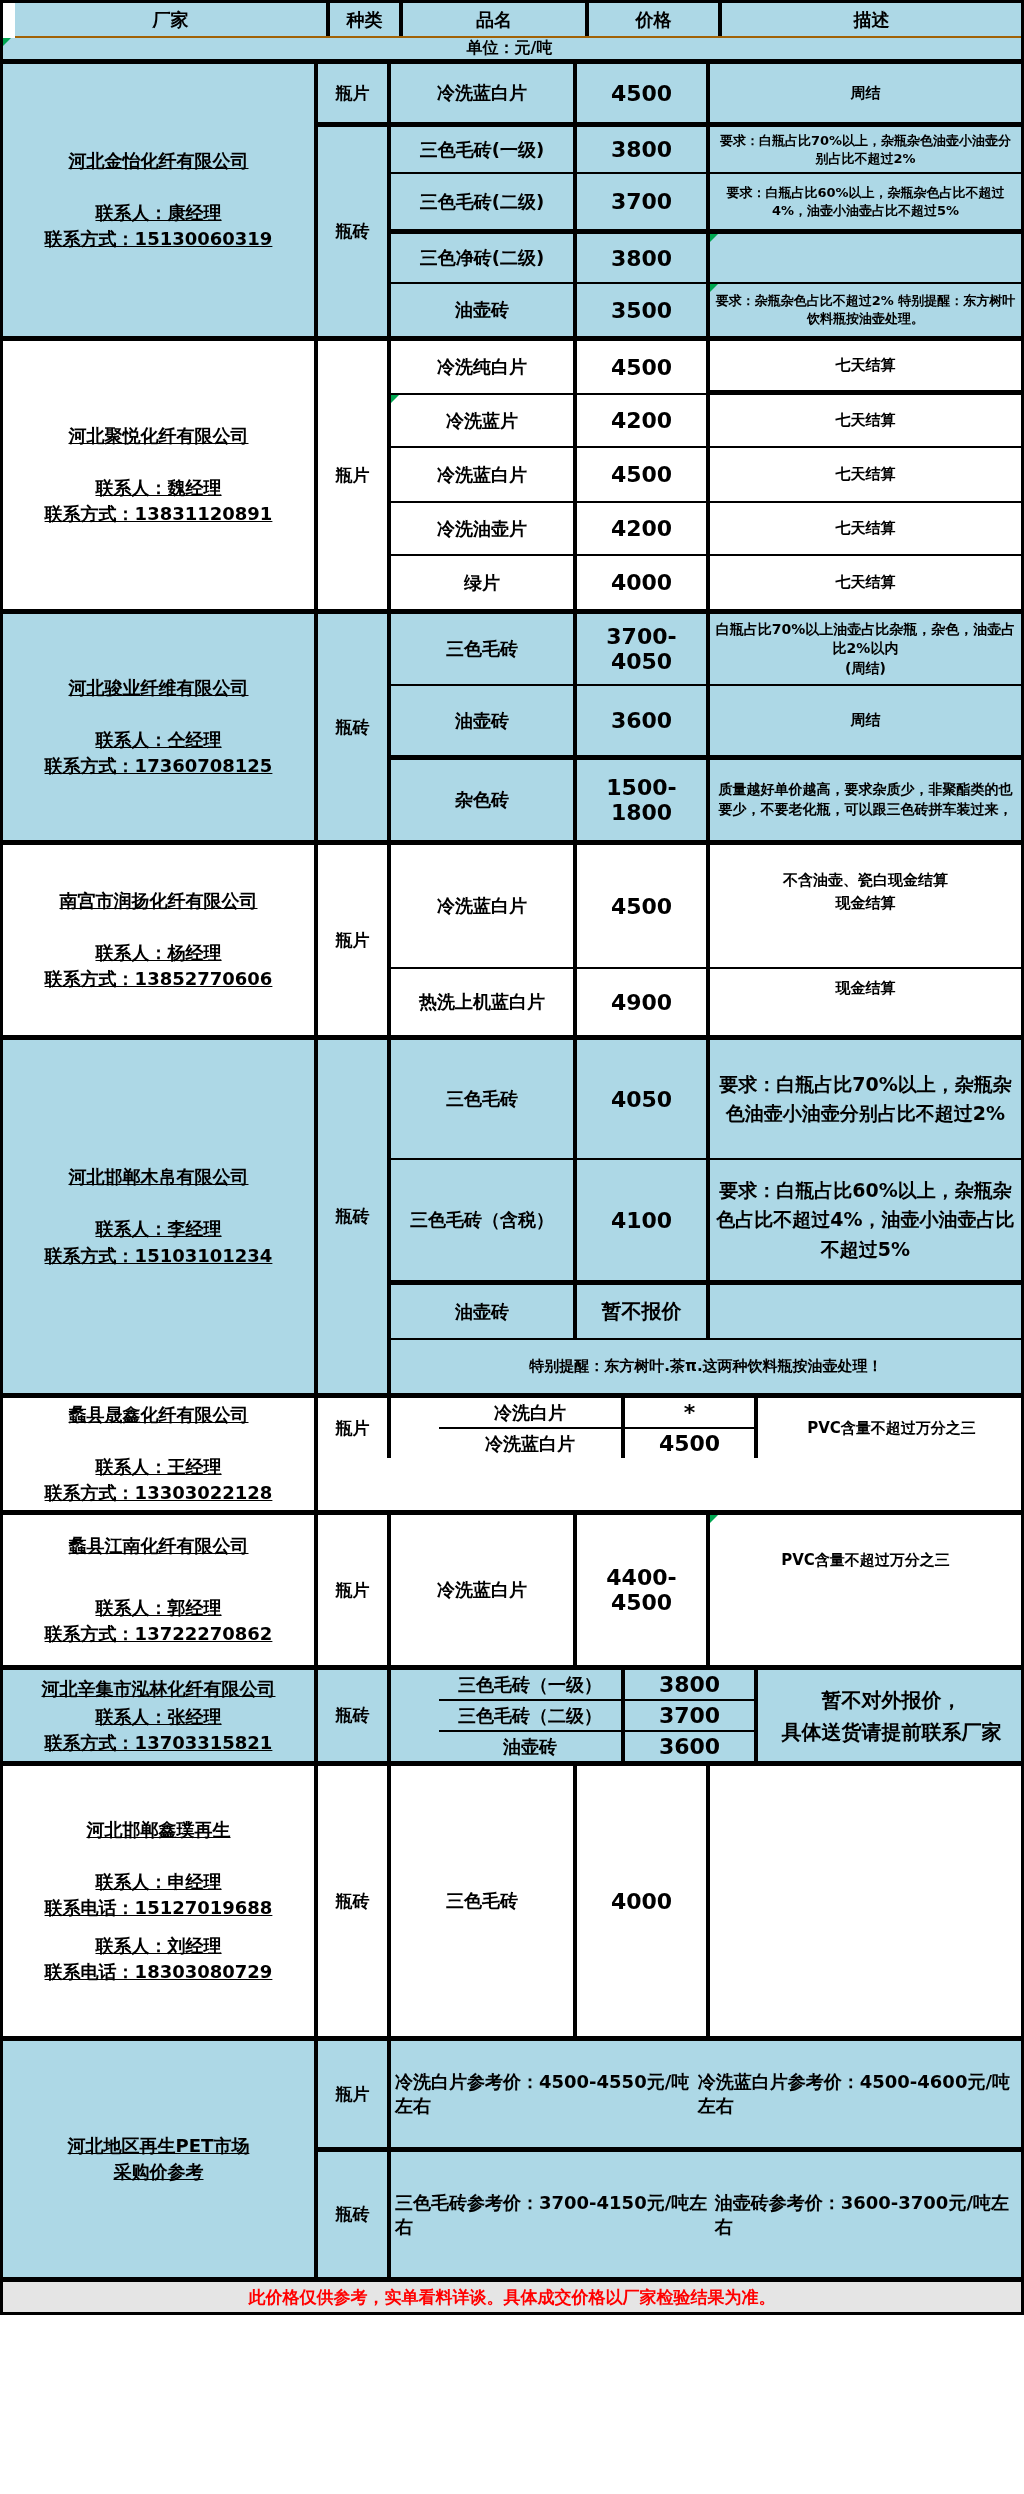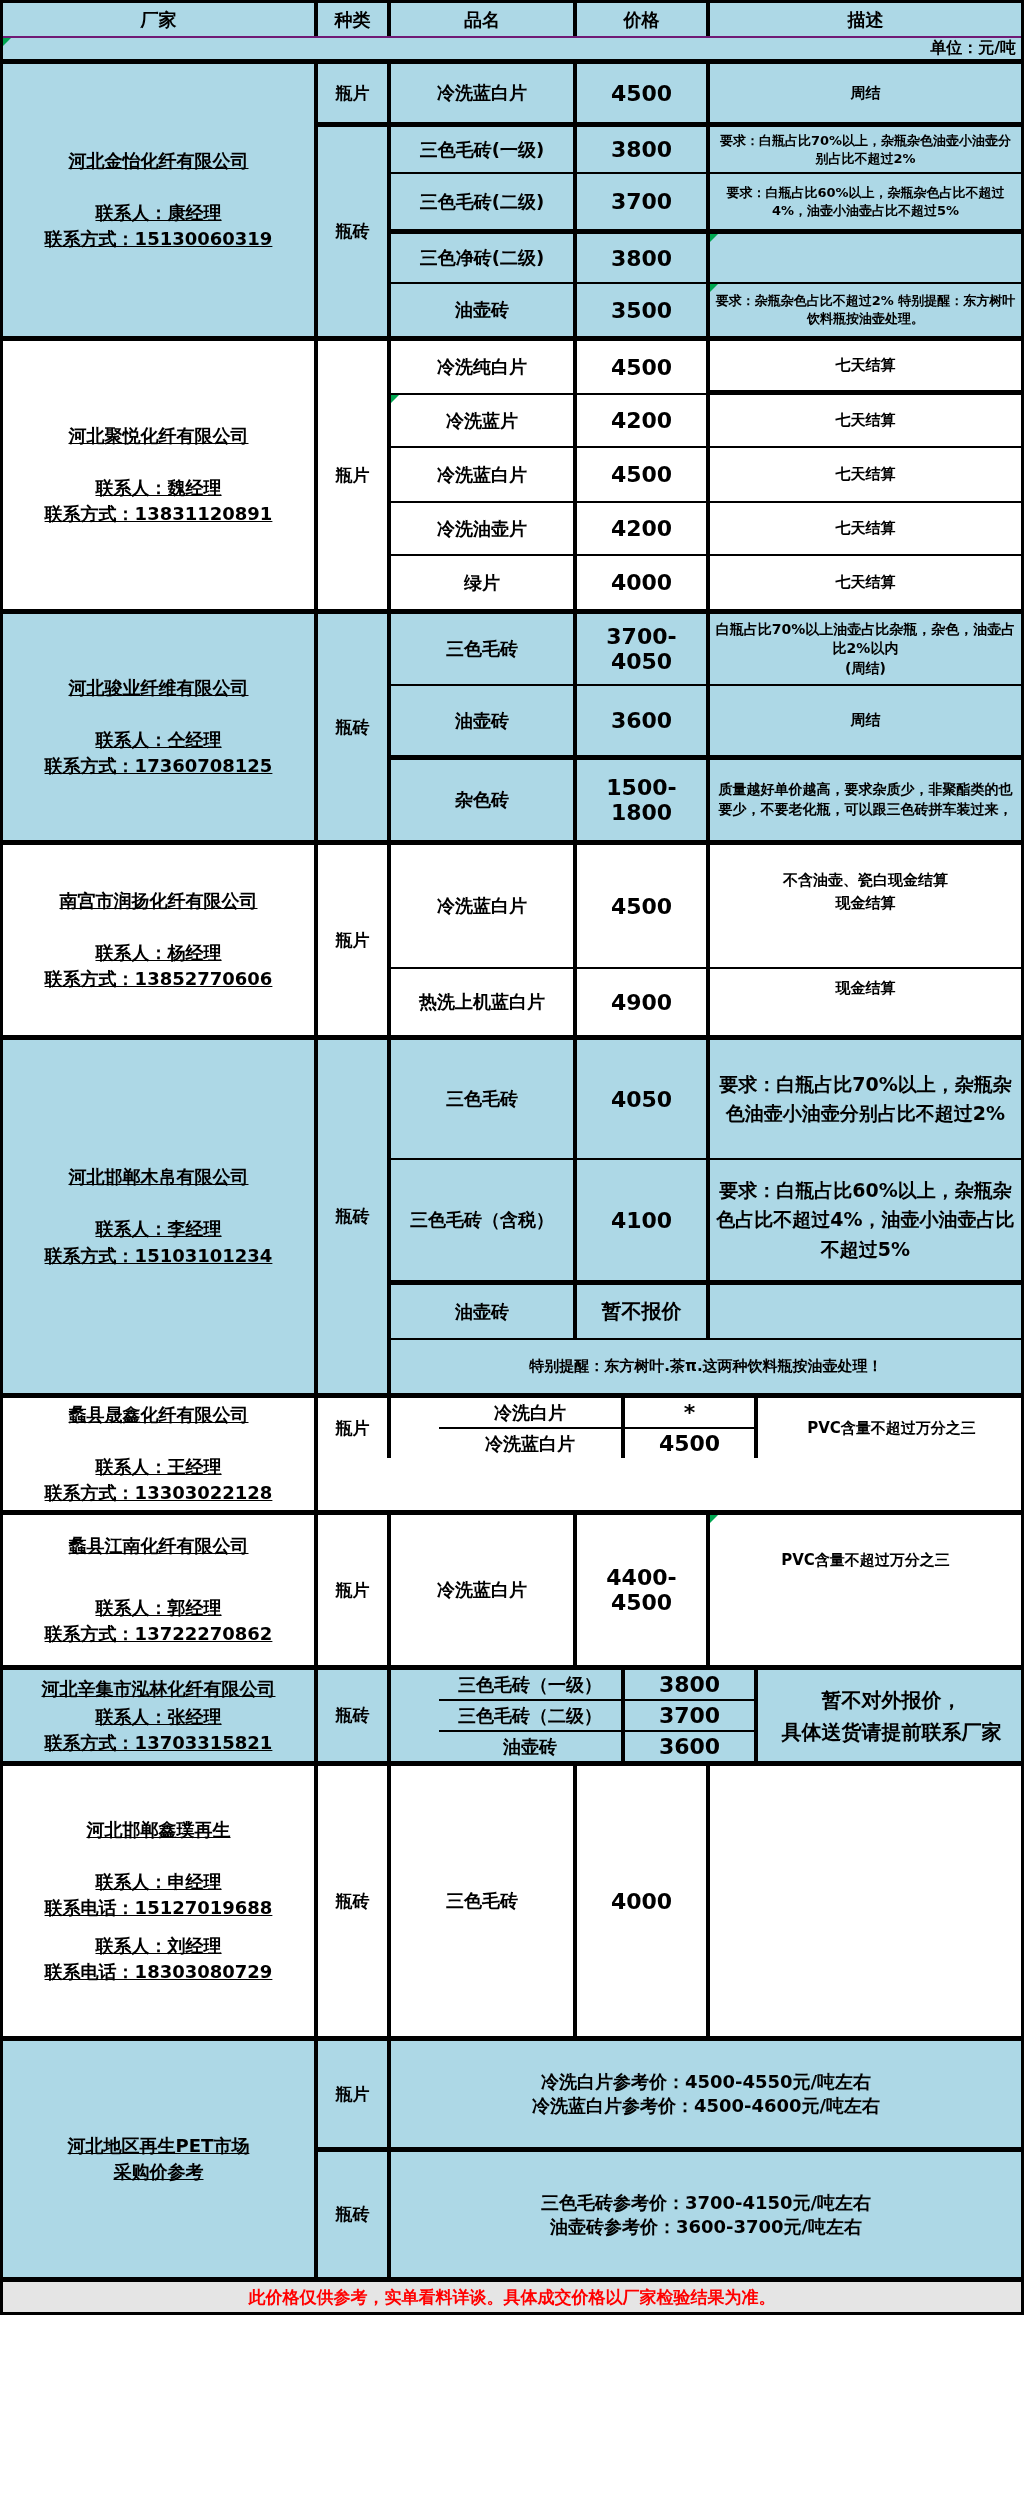--- a/index.html
+++ b/index.html
@@ -8,24 +8,24 @@
     border:3px solid #000;
     font-family:"DejaVu Sans","Liberation Sans",sans-serif;
     font-weight:bold; color:#000;
   }
   .bg-b{background:#ADD8E6;}
   .bg-w{background:#FFFFFF;}
   
   .w-co{width:315px;} .w-k{width:73px;} .w-n{width:186px;} .w-p{width:133px;} .w-d{flex:1;}
   .vr{border-right:4px solid #000;}
   
-  .hdr{display:flex;height:33px;border-bottom:2px solid #701a75;}
+  .hdr{display:flex;height:33px;border-bottom:2px solid #a16207;margin-left:12px;}
   .hcell{display:flex;align-items:center;justify-content:center;font-size:18px;box-sizing:border-box;}
   .unit{position:relative;height:26px;border-bottom:5px solid #000;display:flex;align-items:center;
-        justify-content:flex-end;padding-right:5px;font-size:16px;box-sizing:border-box;}
+        justify-content:center;padding-right:5px;font-size:16px;box-sizing:border-box;}
   
   .sec{display:flex;border-bottom:5px solid #000;}
   .company{box-sizing:border-box;display:flex;flex-direction:column;align-items:center;justify-content:center;
            text-align:center;font-size:18px;line-height:1.45;padding:4px;text-decoration:underline;}
   .co-name{margin-bottom:26px;}
   .co-name.tight{margin-bottom:2px;}
   .bands{flex:1;display:flex;flex-direction:column;}
   .band{display:flex;}
   .band:not(:last-child){border-bottom:5px solid #000;}
   .kind{box-sizing:border-box;display:flex;align-items:center;justify-content:center;font-size:17px;}
@@ -38,21 +38,21 @@
   .name{font-size:18px;}
   .price{font-size:22px;}
   .price-cn{font-size:20px;}
   .d-xs{font-size:13px;line-height:1.35;white-space:pre-line;}
   .d-sm{font-size:14px;line-height:1.4;white-space:pre-line;}
   .d-md{font-size:15px;line-height:1.5;white-space:pre-line;}
   .d-lg{font-size:19px;line-height:1.55;white-space:pre-line;}
   .d-xl{font-size:20px;line-height:1.6;white-space:pre-line;}
   .npcol{width:323px;display:flex;flex-direction:column;box-sizing:border-box;margin-left:48px;}
   .nprow{display:flex;flex:1;}
-  .reflines{flex:1;display:flex;flex-direction:column;justify-content:center;align-items:center;
+  .reflines{flex:1;display:flex;flex-direction:row;justify-content:flex-end;align-items:center;
             font-size:18px;padding:4px;box-sizing:border-box;}
   .footer{height:30px;display:flex;align-items:center;justify-content:center;
           color:#FF0000;font-size:17px;background:#e5e5e5;}
   
   .gt{position:absolute;top:0;left:0;width:0;height:0;
       border-top:8px solid #00A650;border-right:8px solid transparent;}
   .unit .gt{top:0;left:0;}
 </style>
 </head>
 <body>

